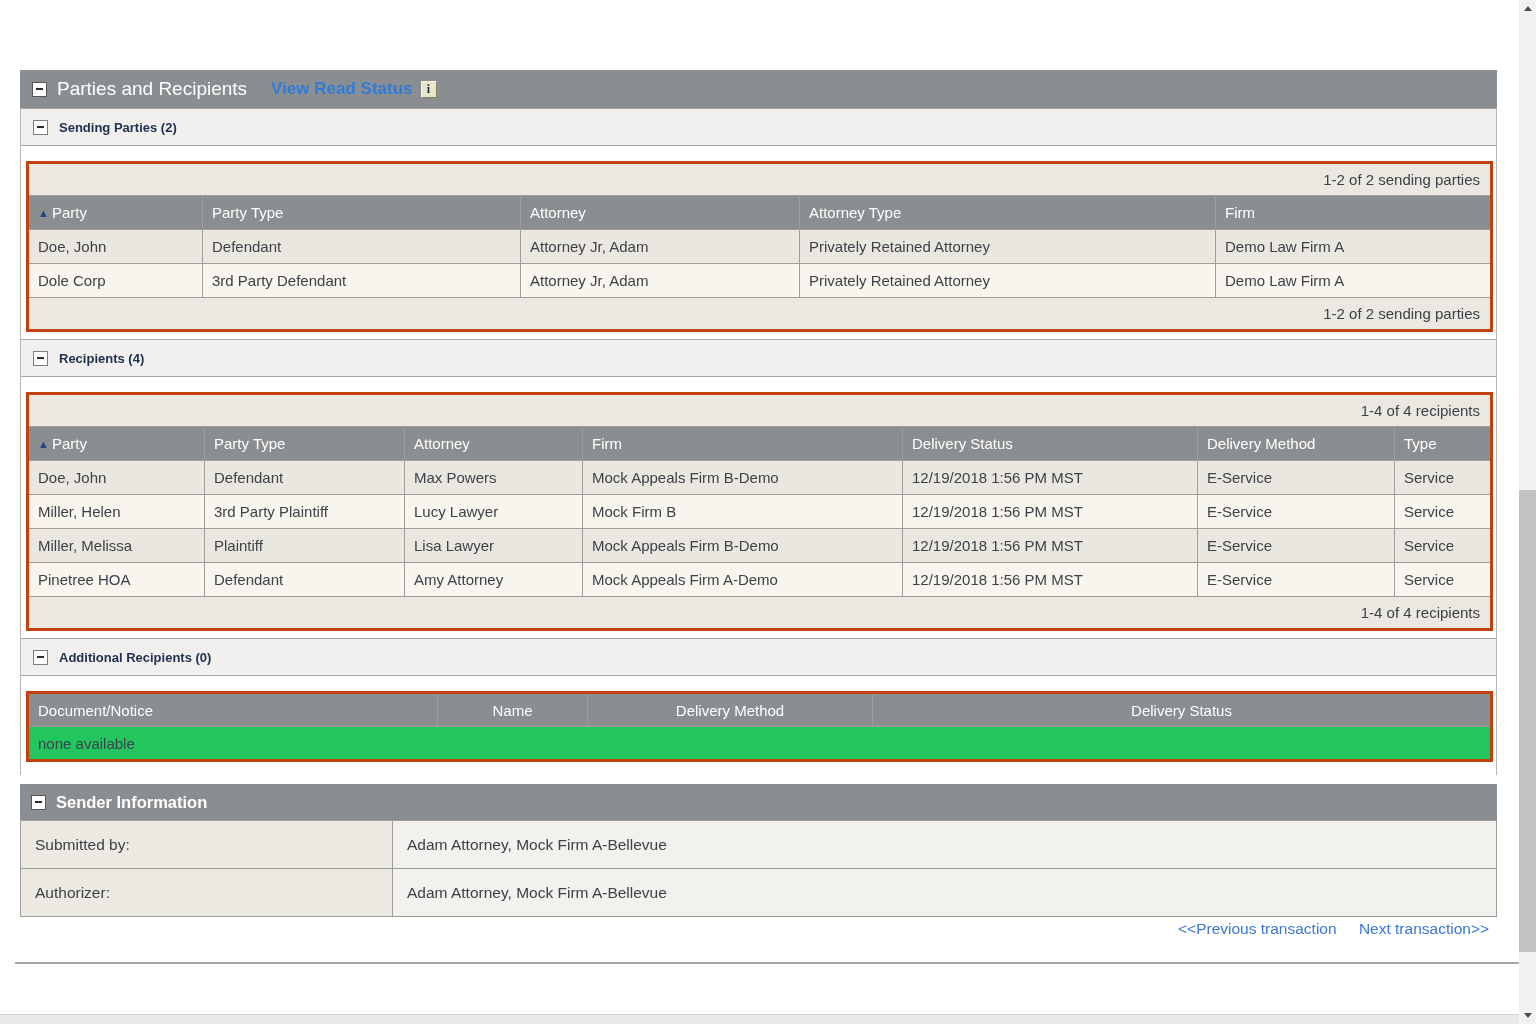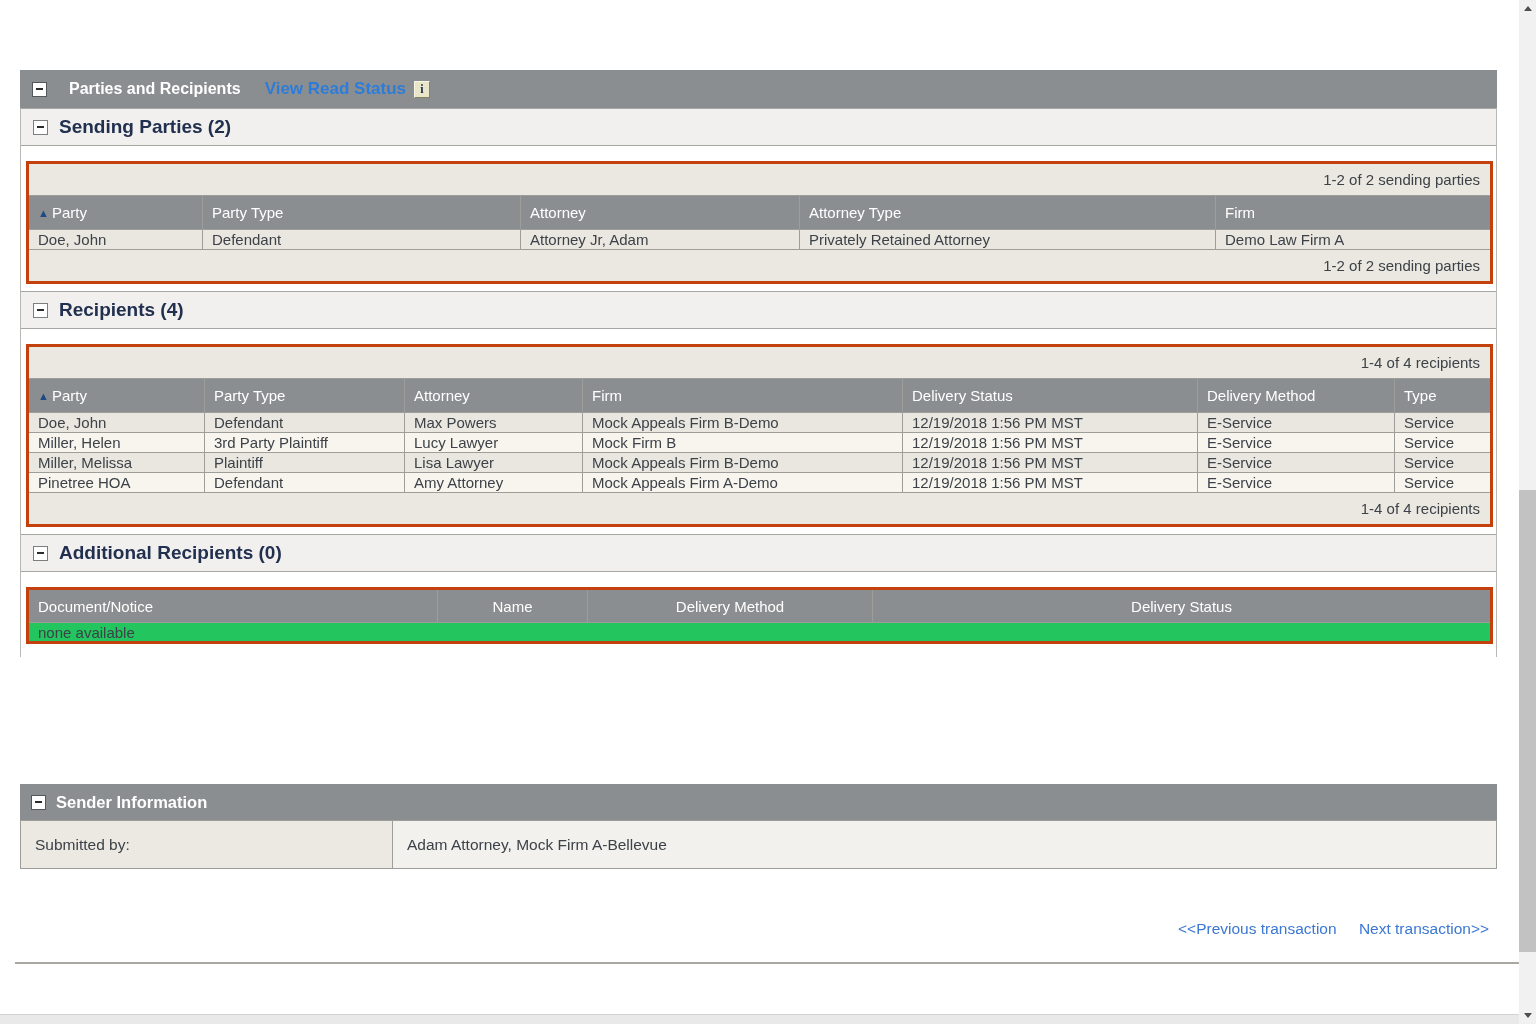--- a/index.html
+++ b/index.html
@@ -6,46 +6,46 @@
   html,body { width:1536px; height:1024px; background:#ffffff; overflow:hidden;
               font-family:"Liberation Sans", sans-serif; }
   body { position:relative; color:#3c4248; }
 
   
   .main-panel { position:absolute; left:20px; top:70px; width:1477px;
                 border-left:1px solid #b8b8b4; border-right:1px solid #b8b8b4;
                 padding-bottom:6px; background:#ffffff; }
   .panel-header { height:38px; background:#8b8e90; display:flex; align-items:center;
                   padding:0 12px; margin:0 -1px; }
-  .panel-header .title { color:#ffffff; font-weight:bold; font-size:16px; margin-left:22px; }
+  .panel-header .title { color:#ffffff; font-weight:normal; font-size:19px; margin-left:10px; }
   .read-status-link { color:#2e7cd9; font-weight:bold; font-size:17px; margin-left:24px;
                       text-decoration:none; cursor:pointer; }
   .info-btn { width:16px; height:17px; margin-left:8px; background:#e9e5c9;
               border-style:solid; border-width:1px;
               border-color:#f8f6e4 #85835f #85835f #f8f6e4;
               display:inline-flex; align-items:center; justify-content:center;
               font:bold 12px "Liberation Serif", serif; color:#1b2b4a; cursor:pointer; }
 
   .collapse-box { width:15px; height:15px; min-width:15px; background:#ffffff;
                   border:1px solid #7e7e7e; display:inline-flex; align-items:center;
                   justify-content:center; cursor:pointer; }
   .collapse-box::after { content:""; width:7px; height:2px; background:#2b2b2b; }
   .on-gray.collapse-box { border-color:#55585a; }
 
   .sub-header { height:38px; background:#f1f0ee; border-top:1px solid #a6a6a3;
                 border-bottom:1px solid #a6a6a3; display:flex; align-items:center;
                 padding:0 12px; }
-  .sub-header .title { font-weight:bold; font-size:19px; color:#223050; margin-left:11px; }
+  .sub-header .title { font-weight:bold; font-size:13px; color:#223050; margin-left:11px; }
 
   
   table.grid { border-collapse:collapse; table-layout:fixed; width:1467px;
                margin:15px 5px 7px 5px; border:3px solid #c2410c; }
   table.grid td, table.grid th { border:1px solid #9d9d99; font-size:15px;
                padding:0 9px; overflow:hidden; white-space:nowrap; }
-  table.grid td { height:20px; color:#3c4248; }
+  table.grid td { height:34px; color:#3c4248; }
   tr.pager-row td { height:33px; background:#ebe8e1; text-align:right;
                     padding-right:10px; }
   tr.head-row th { height:34px; background:#8b8e90; color:#ffffff; font-weight:normal;
                    text-align:left; }
   tr.row-odd td  { background:#eae7e0; }
   tr.row-even td { background:#f8f5ef; }
   .sort-asc { display:inline-block; font-size:11px; color:#1d4a86; margin-right:3px;
               transform:translateY(-1px); }
   table.grid th.center { text-align:center; }
   td.empty-msg { text-align:left; background:#22c55e; }
@@ -120,20 +120,27 @@
       <th>Attorney Type</th>
       <th>Firm</th>
     </tr>
     <tr class="row-odd">
       <td>Doe, John</td>
       <td>Defendant</td>
       <td>Attorney Jr, Adam</td>
       <td>Privately Retained Attorney</td>
       <td>Demo Law Firm A</td>
     </tr>
+    <tr class="row-even">
+      <td>Dole Corp</td>
+      <td>3rd Party Defendant</td>
+      <td>Attorney Jr, Adam</td>
+      <td>Privately Retained Attorney</td>
+      <td>Demo Law Firm A</td>
+    </tr>
     <tr class="pager-row">
       <td colspan="5">1-2 of 2 sending parties</td>
     </tr>
   </tbody>
     </table>
 
   <div class="sub-header">
     <span class="collapse-box"></span>
     <span class="title">Recipients (4)</span>
   </div>
@@ -237,20 +244,24 @@
   <table class="sender-grid">
     <colgroup>
         <col style="width:372px">
         <col>
       </colgroup>
     <tbody>
         <tr>
       <td class="sender-label">Submitted by:</td>
       <td class="sender-value">Adam Attorney, Mock Firm A-Bellevue</td>
     </tr>
+    <tr>
+      <td class="sender-label">Authorizer:</td>
+      <td class="sender-value">Adam Attorney, Mock Firm A-Bellevue</td>
+    </tr>
   </tbody>
     </table>
 </div>
 
 <div class="nav-links">
   <a>&lt;&lt;Previous transaction</a>
   <a>Next transaction&gt;&gt;</a>
 </div>
 
 <div class="rule"></div>

